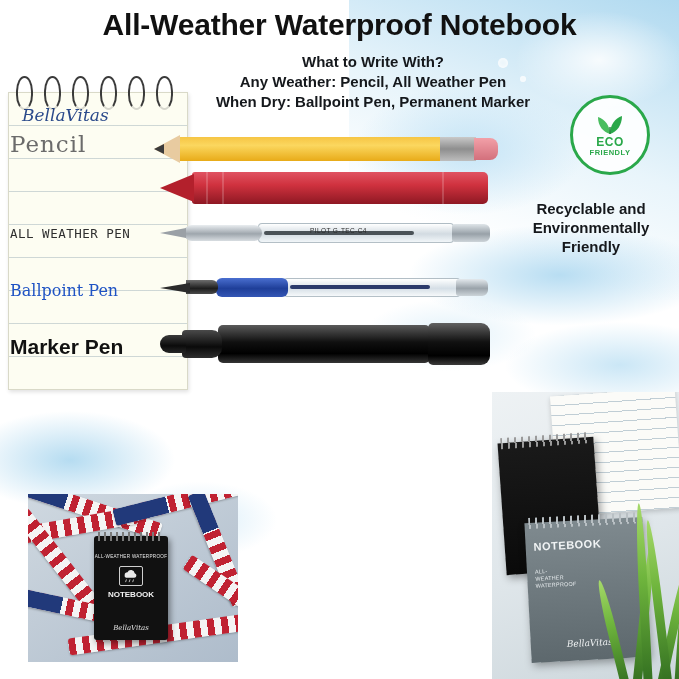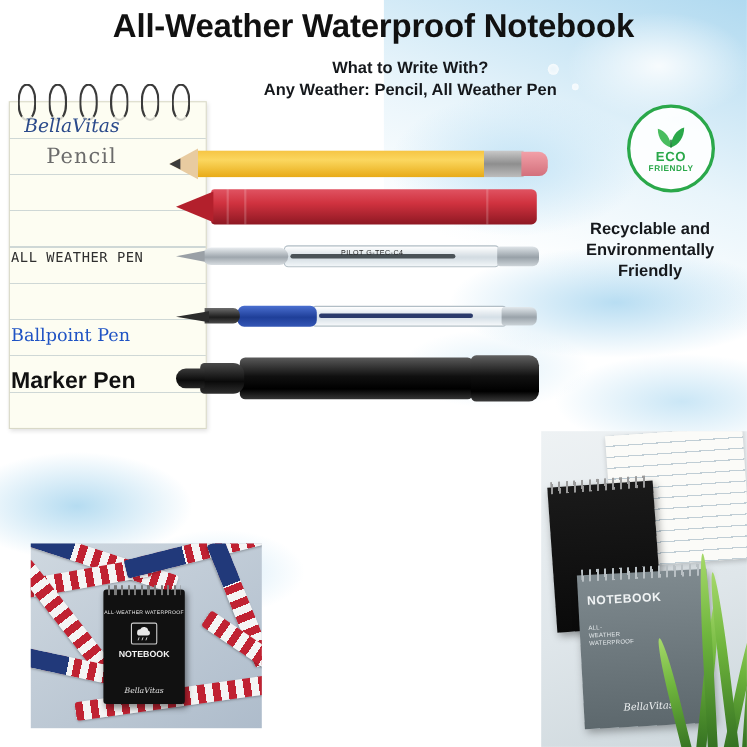--- a/index.html
+++ b/index.html
@@ -162,42 +162,41 @@
   #nl-brand {
     top: 105px; left: 22px;
     font-family: "DejaVu Serif", serif;
     font-style: italic;
     font-size: 17px;
     color: #2b4a8b;
   }
   #nl-pencil {
     top: 131px;
     font-family: "DejaVu Serif", serif;
-    font-size: 19px;
+    font-size: 23px;
     color: #6b6b6b;
     letter-spacing: 1px;
-    margin-left: 32px;
   }
   #nl-crayon {
     top: 168px;
     font-family: "DejaVu Serif", serif;
     font-weight: bold;
     font-size: 26px;
     color: #c0392b;
     letter-spacing: 0.5px;
   }
   #nl-allweather {
     top: 226px;
     font-family: "DejaVu Sans Mono", monospace;
     font-size: 12.5px;
     color: #2f2f2f;
     letter-spacing: 0.5px;
   }
   #nl-ballpoint {
-    top: 295px;
+    top: 281px;
     font-family: "DejaVu Serif", serif;
     font-size: 16px;
     color: #1f53c4;
     text-align: center;
   }
   #nl-marker {
     top: 335px;
     font-family: "Liberation Sans", sans-serif;
     font-weight: bold;
     font-size: 21px;
@@ -593,20 +592,21 @@
   <div class="bubble" style="top:250px;left:250px;width:8px;height:8px;"></div>
   <div class="bubble" style="top:300px;left:120px;width:7px;height:7px;"></div>
   <div class="bubble" style="top:330px;left:92px;width:5px;height:5px;"></div>
   <div class="bubble" style="top:432px;left:560px;width:9px;height:9px;"></div>
 
   <div id="title">All-Weather Waterproof Notebook</div>
 
   <div id="headline">
     <div>What to Write With?</div>
     <div>Any Weather: Pencil, All Weather Pen</div>
+    <div>When Dry: Ballpoint Pen, Permanent Marker</div>
   </div>
 
   <div id="eco-badge">
     <span class="leaf-wrap">
       <svg viewBox="0 0 26 22" width="26" height="22" aria-hidden="true">
         <path d="M13 21 C13 12, 18 5, 25 3 C25 12, 20 19, 13 21 Z" fill="#2aa84a"></path>
         <path d="M13 21 C13 13, 8 6, 1 4 C1 13, 6 19, 13 21 Z" fill="#49bd5f"></path>
         <path d="M13 21 L13 14" stroke="#1f7d38" stroke-width="1.4" fill="none"></path>
       </svg>
     </span>

